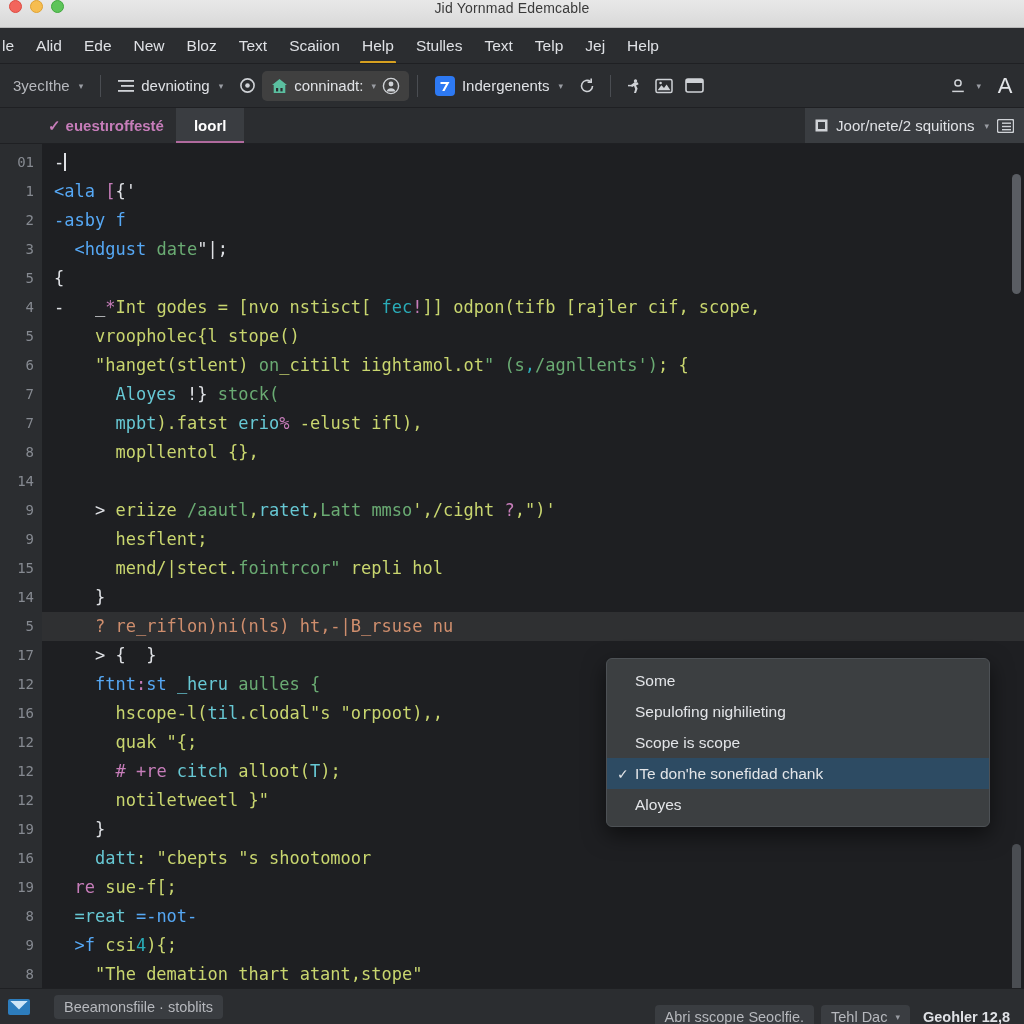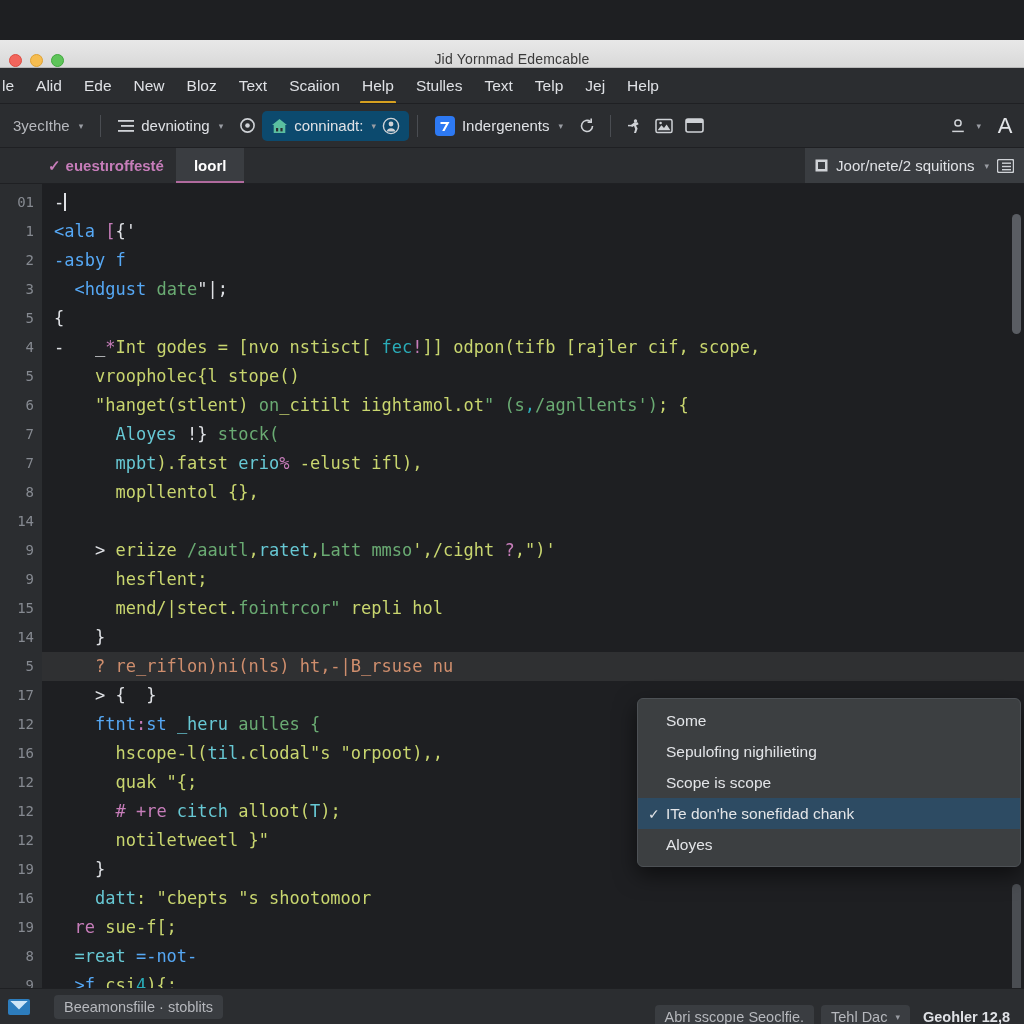--- a/index.html
+++ b/index.html
@@ -14,23 +14,22 @@
     width: 1024px; height: 1024px;
     display: flex; flex-direction: column;
     background: #1e1f22;
   }
 
   
   .titlebar {
     height: 28px; flex: 0 0 28px;
     background: linear-gradient(#e8e8e8, #d9d9d9);
     border-bottom: 1px solid #b9b9b9;
-    display: flex; align-items: flex-end;
+    display: flex; align-items: flex-start;
     position: relative;
-    margin-top: 40px;
   }
   .traffic { display: flex; gap: 8px; padding-left: 9px; align-items: center; }
   .dot { width: 13px; height: 13px; border-radius: 50%; display: block; }
   .dot.red { background: #f2655c; border: 1px solid #dd4b41; }
   .dot.yellow { background: #f6bd50; border: 1px solid #dfa233; }
   .dot.green { background: #5ec45a; border: 1px solid #3fa83d; }
   .win-title {
     position: absolute; left: 0; right: 0; text-align: center;
     font-size: 14px; color: #3a3a3a; letter-spacing: .2px;
     pointer-events: none;
@@ -64,21 +63,21 @@
     display: flex; align-items: center;
     gap: 0px; padding: 0 4px;
     border-bottom: 1px solid #1f2023;
     overflow: hidden;
   }
   .tb-chip {
     display: flex; align-items: center; gap: 7px;
     height: 30px; padding: 0 9px; border-radius: 5px;
     font-size: 15px; color: #dfe1e5; white-space: nowrap;
   }
-  .tb-chip.sel { background: #0c4a6e; gap: 6px; }
+  .tb-chip.sel { background: #404040; gap: 6px; }
   .tb-chip.ghost { color: #b6b8bd; }
   .tb-sep { width: 1px; height: 22px; background: #4a4d52; margin: 0 8px; flex: 0 0 1px; }
   .caret { font-size: 9px; color: #9a9da3; margin-left: 2px; }
   .ico { display: inline-flex; align-items: center; justify-content: center; }
   .ico svg { display: block; }
   .tb-spacer { flex: 1 1 auto; }
   .tb-icobtn { width: 30px; height: 30px; border-radius: 5px;
     display: flex; align-items: center; justify-content: center; }
 
   
@@ -151,21 +150,21 @@
     position: absolute; right: 3px; top: 30px;
     width: 9px; height: 120px; border-radius: 5px;
     background: #5a5d63;
   }
   .vscroll.lower {
     top: 700px; height: 180px; background: #4a4d52;
   }
 
   
   .popup {
-    position: absolute; left: 637px; top: 514px;
+    position: absolute; left: 606px; top: 514px;
     width: 384px;
     background: #3c3f41;
     border: 1px solid #4d5155;
     border-radius: 6px;
     box-shadow: 0 8px 22px rgba(0,0,0,.55);
     padding: 6px 0; overflow: hidden; z-index: 40;
   }
   .pop-item {
     height: 31px; display: flex; align-items: center;
     padding-left: 10px; font-size: 15.5px; color: #e3e5e8;

